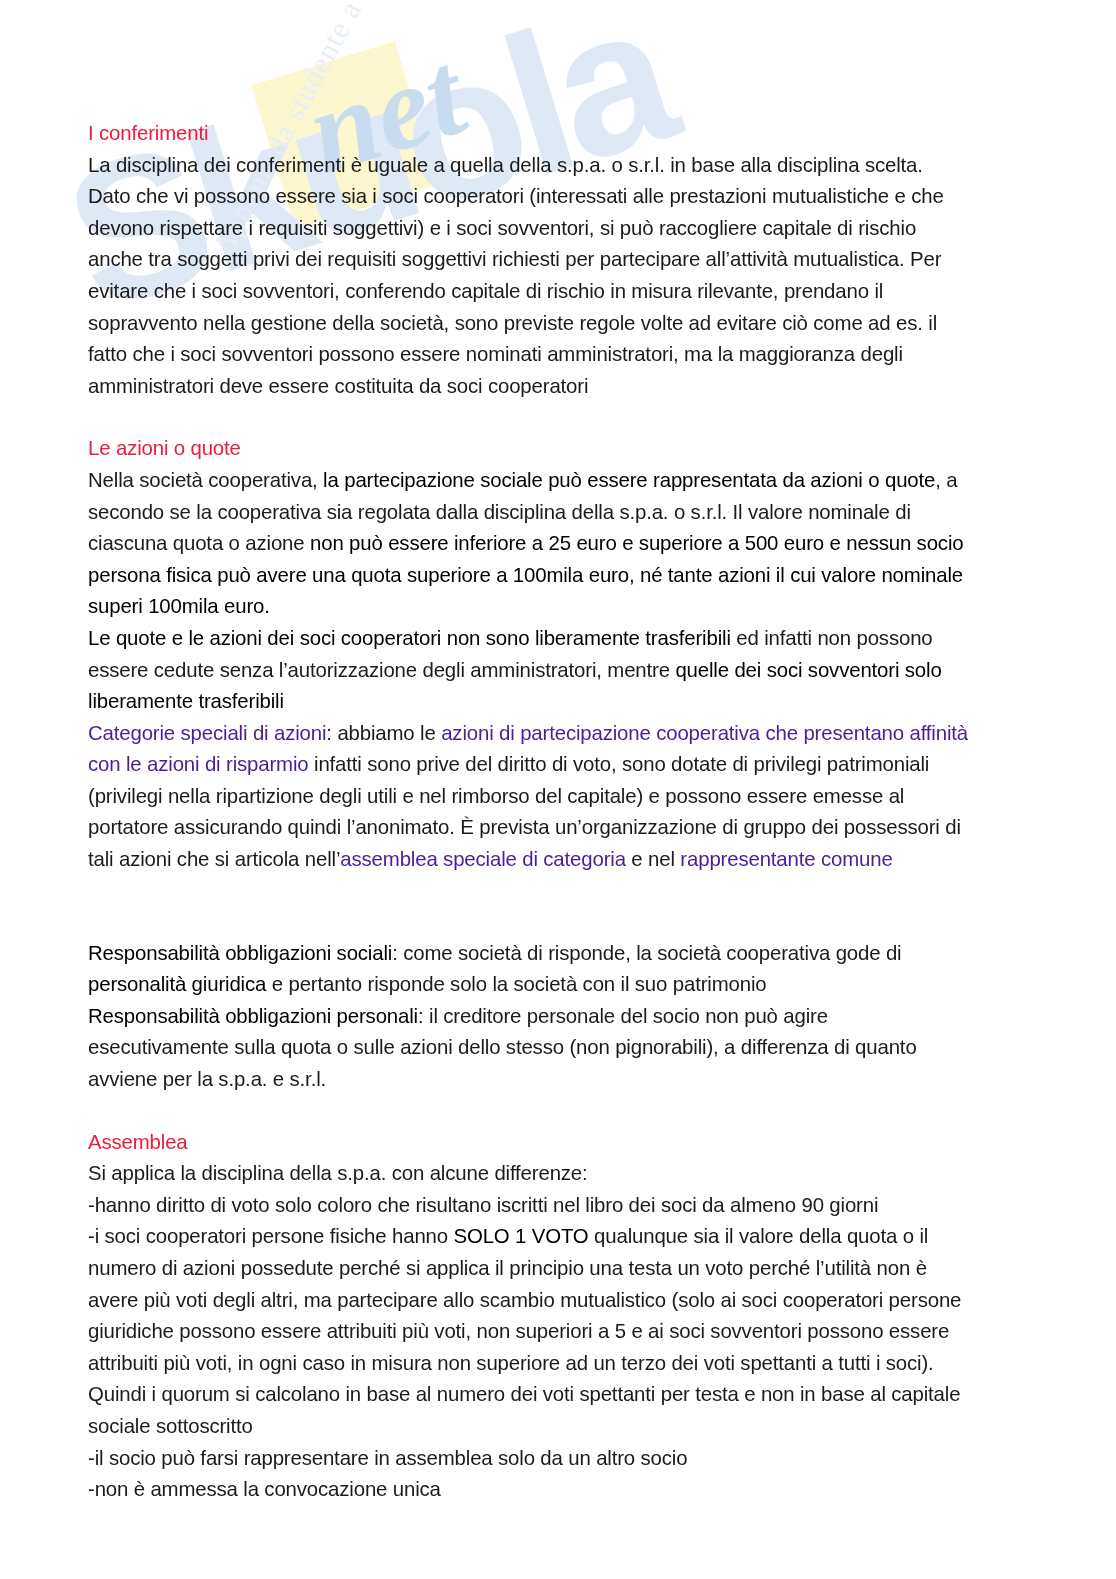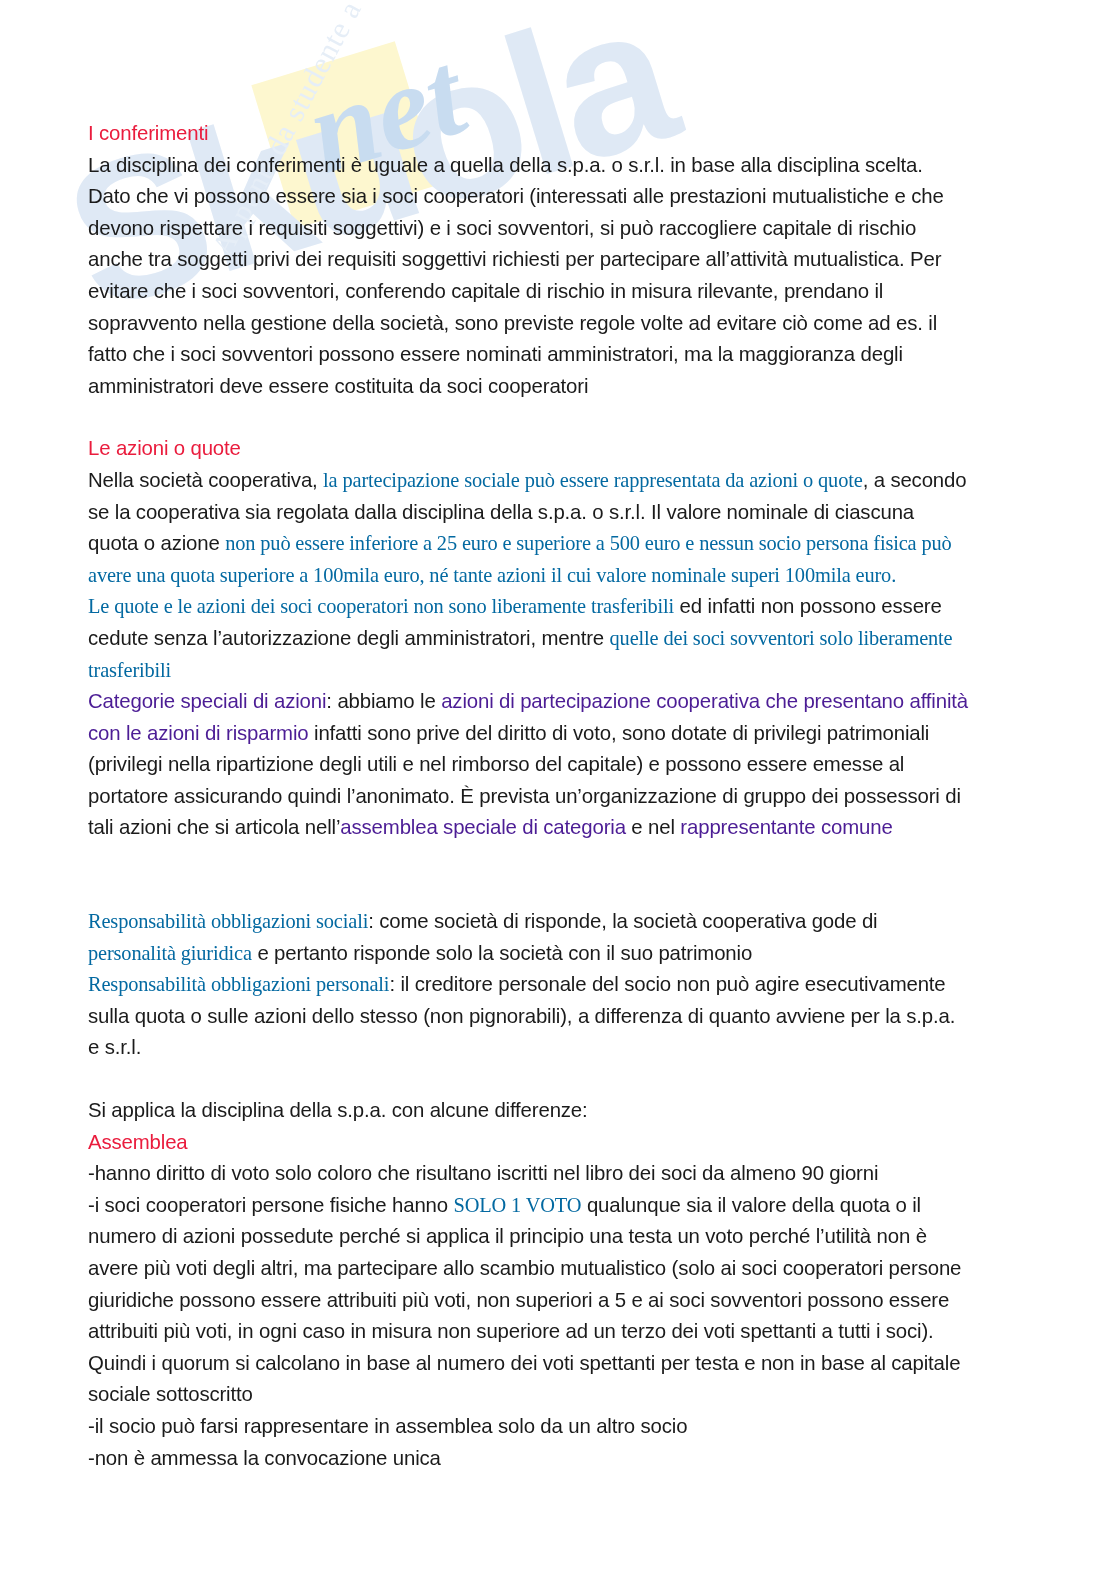--- a/index.html
+++ b/index.html
@@ -83,21 +83,21 @@
     z-index: 2;
     font-size: 20.4px;
     line-height: 31.6px;
     color: #1b1b1b;
     letter-spacing: -0.15px;
   }
   .para {
     margin: 0 0 0 0;
   }
 
-  .red { color: #0369a1; font-family: Liberation Serif, serif; }
+  .red { color: #000000; }
   .blue { color: #4c1d95; }
   .heading-red {
     color: #ea1c3d;
   }
 </style>
 </head>
 <body>
 
 <div class="page">
 
@@ -115,19 +115,19 @@
         <div style="height: 31px;"></div>
         <div class="para heading-red">Le azioni o quote</div>
         <div class="para"><span>Nella società cooperativa, </span><span class="red">la partecipazione sociale può essere rappresentata da azioni o quote</span><span>, a secondo se la cooperativa sia regolata dalla disciplina della s.p.a. o s.r.l. Il valore nominale di ciascuna quota o azione </span><span class="red">non può essere inferiore a 25 euro e superiore a 500 euro e nessun socio persona fisica può avere una quota superiore a 100mila euro, né tante azioni il cui valore nominale superi 100mila euro.</span></div>
         <div class="para"><span class="red">Le quote e le azioni dei soci cooperatori non sono liberamente trasferibili</span><span> ed infatti non possono essere cedute senza l’autorizzazione degli amministratori, mentre </span><span class="red">quelle dei soci sovventori solo liberamente trasferibili</span></div>
         <div class="para"><span class="blue">Categorie speciali di azioni</span><span>: abbiamo le </span><span class="blue">azioni di partecipazione cooperativa che presentano affinità con le azioni di risparmio</span><span> infatti sono prive del diritto di voto, sono dotate di privilegi patrimoniali (privilegi nella ripartizione degli utili e nel rimborso del capitale) e possono essere emesse al portatore assicurando quindi l’anonimato. È prevista un’organizzazione di gruppo dei possessori di tali azioni che si articola nell’</span><span class="blue">assemblea speciale di categoria</span><span> e nel </span><span class="blue">rappresentante comune</span></div>
         <div style="height: 31px;"></div>
         <div style="height: 31px;"></div>
         <div class="para"><span class="red">Responsabilità obbligazioni sociali</span><span>: come società di risponde, la società cooperativa gode di </span><span class="red">personalità giuridica</span><span> e pertanto risponde solo la società con il suo patrimonio</span></div>
         <div class="para"><span class="red">Responsabilità obbligazioni personali</span><span>: il creditore personale del socio non può agire esecutivamente sulla quota o sulle azioni dello stesso (non pignorabili), a differenza di quanto avviene per la s.p.a. e s.r.l.</span></div>
         <div style="height: 31px;"></div>
+        <div class="para heading-red">Assemblea</div>
         <div class="para"><span>Si applica la disciplina della s.p.a. con alcune differenze:</span></div>
-        <div class="para heading-red">Assemblea</div>
         <div class="para"><span>-hanno diritto di voto solo coloro che risultano iscritti nel libro dei soci da almeno 90 giorni</span><br><span>-i soci cooperatori persone fisiche hanno </span><span class="red">SOLO 1 VOTO</span><span> qualunque sia il valore della quota o il numero di azioni possedute perché si applica il principio una testa un voto perché l’utilità non è avere più voti degli altri, ma partecipare allo scambio mutualistico (solo ai soci cooperatori persone giuridiche possono essere attribuiti più voti, non superiori a 5 e ai soci sovventori possono essere attribuiti più voti, in ogni caso in misura non superiore ad un terzo dei voti spettanti a tutti i soci). Quindi i quorum si calcolano in base al numero dei voti spettanti per testa e non in base al capitale sociale sottoscritto</span><br><span>-il socio può farsi rappresentare in assemblea solo da un altro socio</span><br><span>-non è ammessa la convocazione unica</span></div>
       </div>
   </div>
 
 </div>
 
 </body></html>

